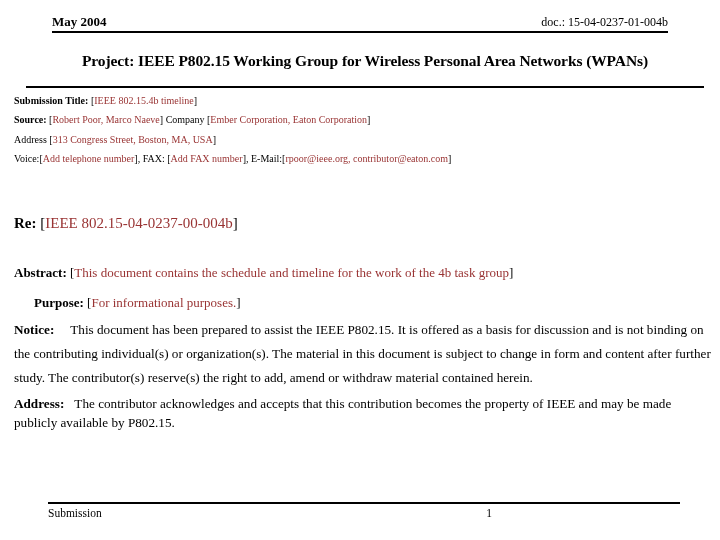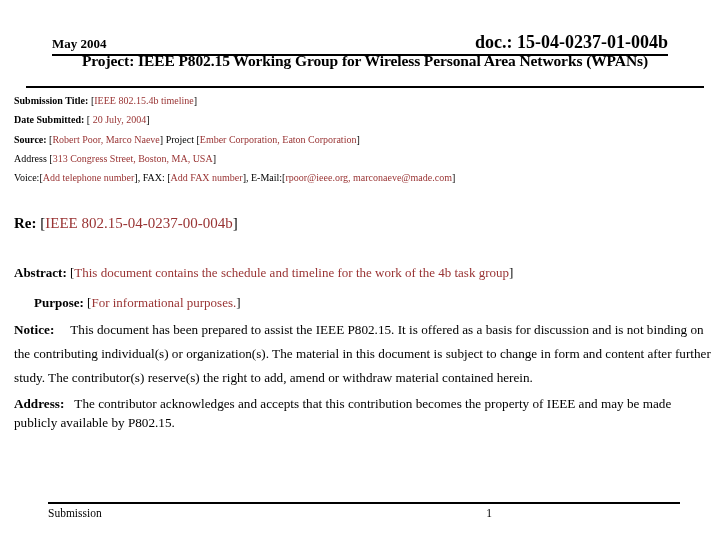--- a/index.html
+++ b/index.html
@@ -20,35 +20,35 @@
     position: relative;
     width: 720px;
     height: 540px;
     box-sizing: border-box;
   }
 
   
   .doc-header {
     position: absolute;
     left: 52px;
-    top: 32px;
+    top: 14px;
     width: 616px;
     border-bottom: 2px solid #000;
     padding-bottom: 1px;
     display: flex;
     align-items: baseline;
     justify-content: space-between;
   }
   .doc-header .hdr-date {
     font-size: 13px;
     font-weight: bold;
   }
   .doc-header .hdr-docnum {
-    font-size: 18px;
-    font-weight: bold;
+    font-size: 12px;
+    font-weight: normal;
   }
 
   .project-line {
     position: absolute;
     left: 26px;
     top: 52px;
     width: 678px;
     text-align: center;
     font-size: 15.5px;
     font-weight: bold;
@@ -148,40 +148,36 @@
 
   <div class="project-line">Project: IEEE P802.15 Working Group for Wireless Personal Area Networks (WPANs)</div>
 
   <div class="body-block">
 
     <div class="ln">
       <span class="lbl">Submission Title:</span>
       <span class="blk">[</span><span class="red">IEEE 802.15.4b timeline</span><span class="blk">]</span>
     </div>
 
-    <div class="ln">
-      <span class="lbl">Date Submitted:</span>
-      <span class="blk">[</span><span class="red"> 20 July, 2004</span><span class="blk">]</span>
-    </div>
 
     <div class="ln">
       <span class="lbl">Source:</span>
       <span class="blk">[</span><span class="red">Robert Poor, Marco Naeve</span><span class="blk">]</span>
-      <span class="blk">Project</span>
+      <span class="blk">Company</span>
       <span class="blk">[</span><span class="red">Ember Corporation, Eaton Corporation</span><span class="blk">]</span>
     </div>
 
     <div class="ln">
       <span class="blk">Address</span>
       <span class="blk">[</span><span class="red">313 Congress Street, Boston, MA, USA</span><span class="blk">]</span>
     </div>
 
     <div class="ln">
       <span class="blk">Voice:</span><span class="blk">[</span><span class="red">Add telephone number</span><span class="blk">]</span><span class="blk">, </span><span class="blk">FAX:</span>
-      <span class="blk">[</span><span class="red">Add FAX number</span><span class="blk">]</span><span class="blk">, </span><span class="blk">E-Mail:</span><span class="blk">[</span><span class="red">rpoor@ieee.org, marconaeve@made.com</span><span class="blk">]</span>
+      <span class="blk">[</span><span class="red">Add FAX number</span><span class="blk">]</span><span class="blk">, </span><span class="blk">E-Mail:</span><span class="blk">[</span><span class="red">rpoor@ieee.org, contributor@eaton.com</span><span class="blk">]</span>
     </div>
 
   </div>
 
   <div class="re-line">
     <span class="lbl">Re:</span>
     <span class="blk">[</span><span class="red">IEEE 802.15-04-0237-00-004b</span><span class="blk">]</span>
   </div>
 
   <div class="abstract-line">

